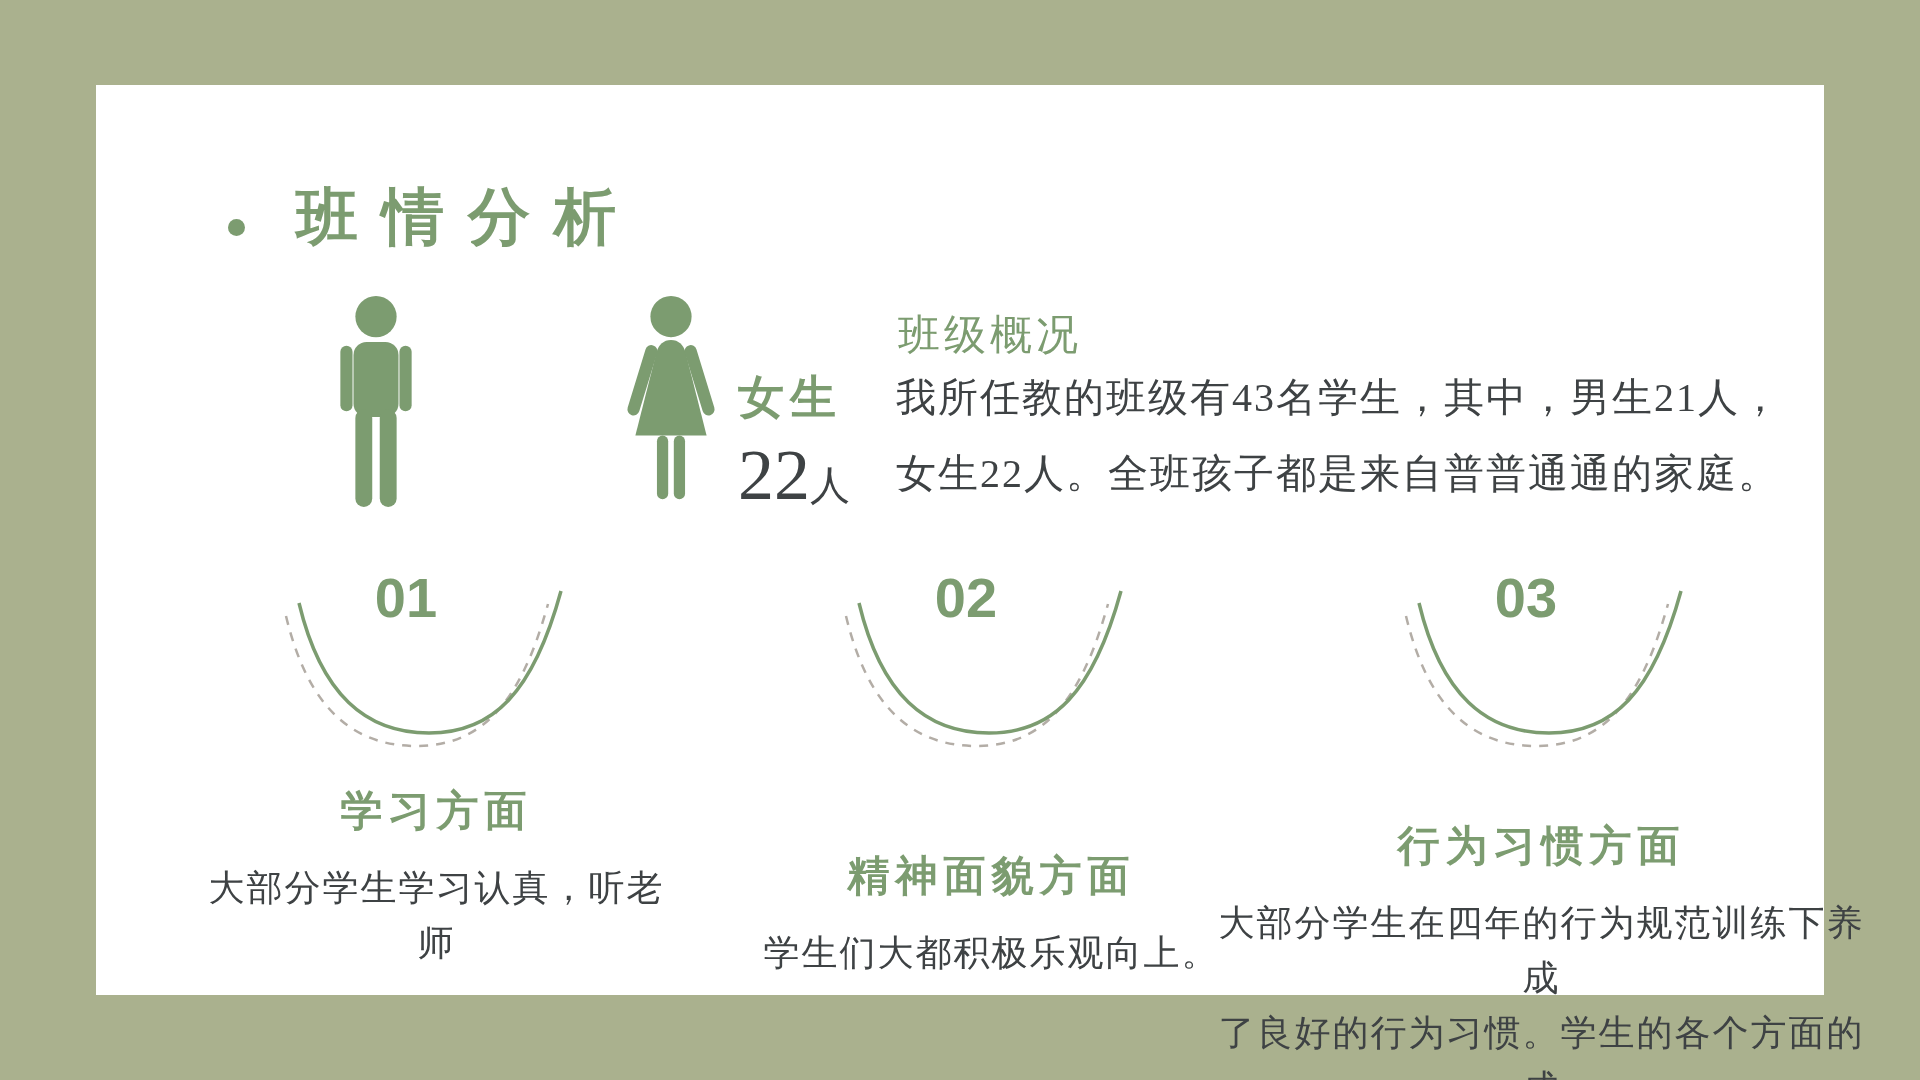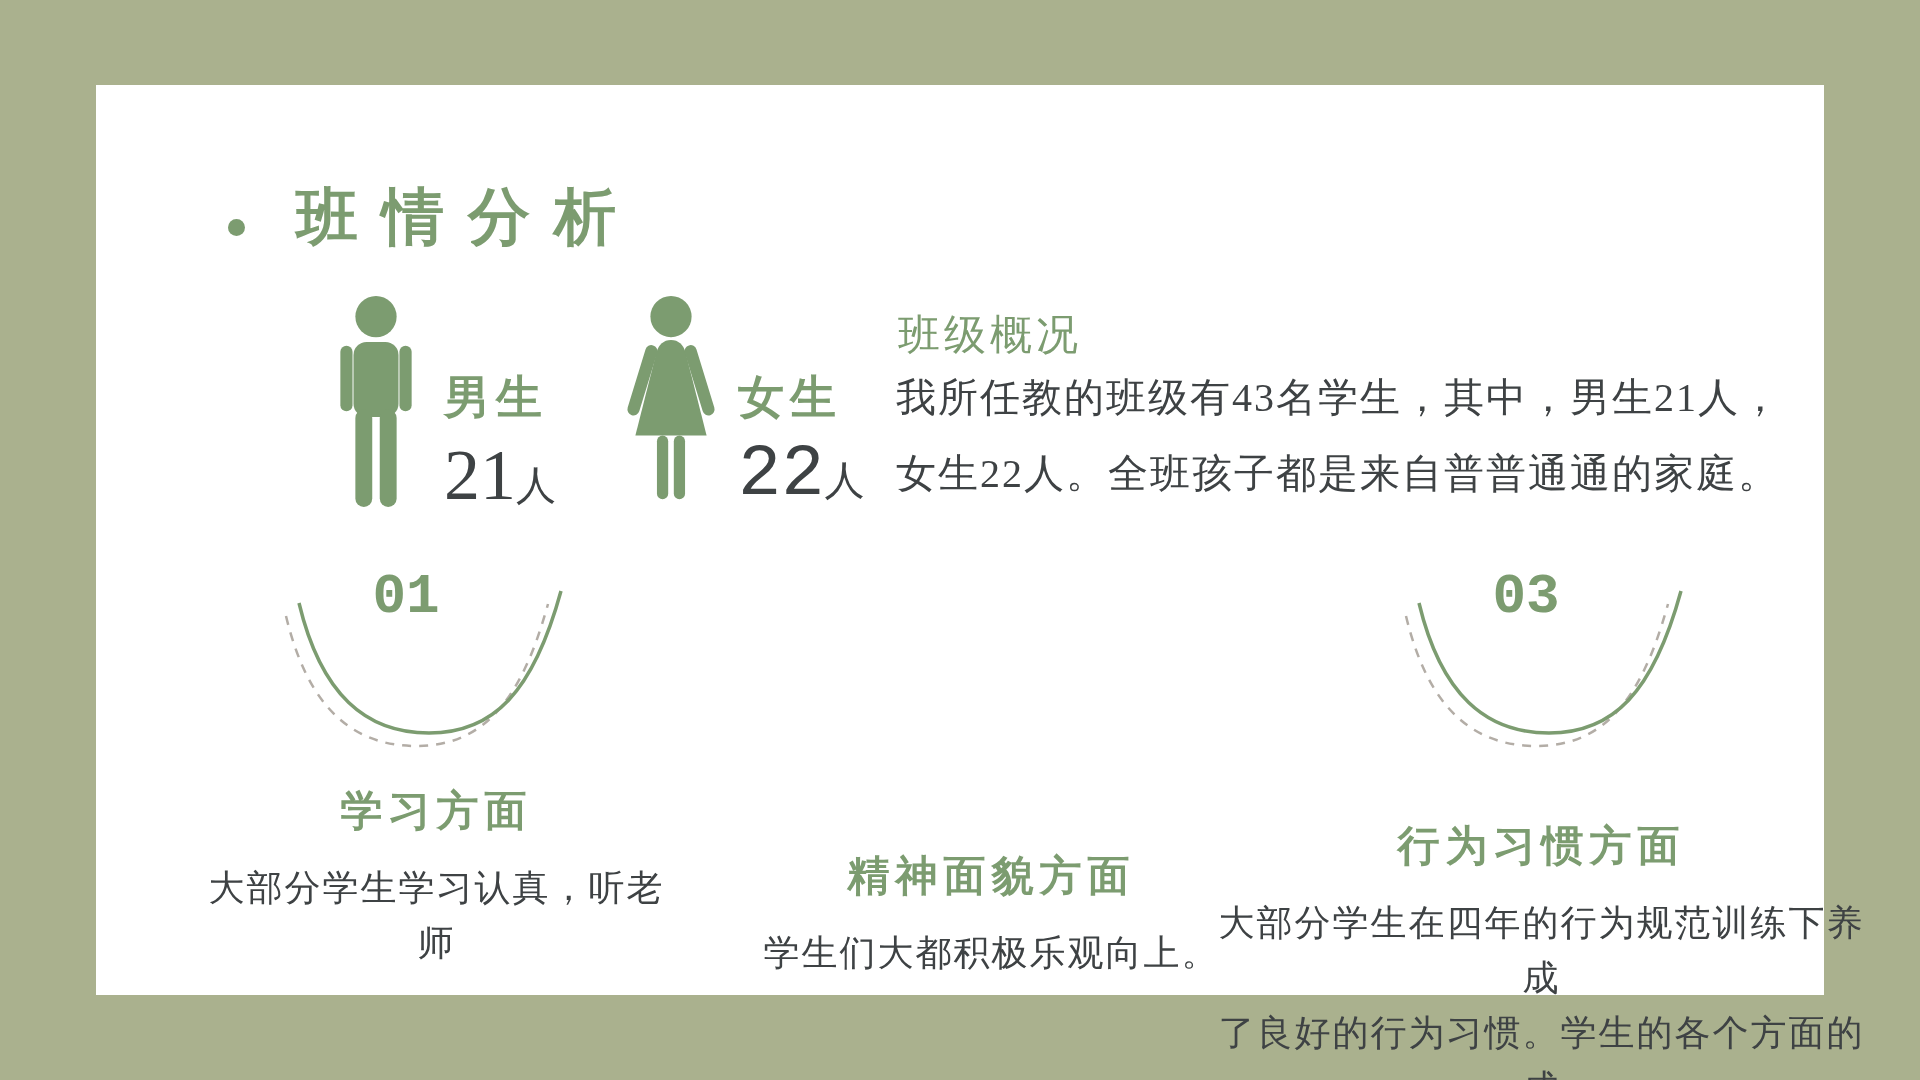--- a/index.html
+++ b/index.html
@@ -27,37 +27,37 @@
   
   .icon-abs { position:absolute; }
   .stat-label {
     font-size:46px; font-weight:bold; color:#7c9c70; letter-spacing:6px;
   }
   .stat-count {
     font-size:72px; color:#3e4244; line-height:1; margin-top:10px;
   }
   .stat-count .unit { font-size:40px; }
   .stat-block-male   { position:absolute; left:348px; top:282px; }
-  .stat-block-female { position:absolute; left:642px; top:282px;font-family:Liberation Mono, monospace; }
+  .stat-block-female { position:absolute; left:642px; top:282px; }
   
   .overview-heading {
     position:absolute; left:802px; top:222px;
     font-size:42px; font-weight:normal; color:#7c9c70; letter-spacing:4px;
   }
   .overview-body {
     position:absolute; left:800px; top:275px; width:900px;
     font-size:40px; color:#3e4244; letter-spacing:2px;
   }
   .overview-body .line { line-height:76px; }
   
   .v-block { position:absolute; width:340px; height:190px; top:480px; }
   .v-block svg { position:absolute; left:10px; top:20px; }
   .v-number {
     position:absolute; top:0; left:-25px; width:100%; text-align:center;
-    font-family:Liberation Mono, monospace;
+    font-family:Liberation Sans, sans-serif;
     font-size:56px; font-weight:bold; color:#7c9c70;
   }
   .v1 { left:165px; }
   .v2 { left:725px; }
   .v3 { left:1285px; }
   
   .section { position:absolute; text-align:center; color:#3e4244; }
   .section .heading {
     font-size:42px; font-weight:bold; color:#7c9c70; letter-spacing:6px;
     margin-bottom:22px;
@@ -78,26 +78,20 @@
   <svg class="icon-abs" style="left:233px; top:210px;" width="94" height="212" viewBox="0 0 100 226">
     <g fill="#7c9c70">
       <circle cx="50" cy="23" r="22"></circle>
       <rect x="26" y="50" width="48" height="80" rx="14"></rect>
       <rect x="12" y="54" width="13" height="70" rx="6.5"></rect>
       <rect x="75" y="54" width="13" height="70" rx="6.5"></rect>
       <rect x="28" y="122" width="18" height="104" rx="9"></rect>
       <rect x="54" y="122" width="18" height="104" rx="9"></rect>
     </g>
   </svg>
-  <div class="stat-block-male">
-    <div class="stat-label">男生</div>
-    <div class="stat-count">
-      <span>21</span><span class="unit">人</span>
-    </div>
-  </div>
 
   <svg class="icon-abs" style="left:522px; top:210px;" width="106" height="208" viewBox="0 0 110 222">
     <g fill="#7c9c70">
       <circle cx="55" cy="23" r="22"></circle>
       <path d="M55,48 C47,48 42,53 39.5,61 L17,150 L93,150 L70.5,61 C68,53 63,48 55,48 Z"></path>
       <path d="M34,60 L15,122" stroke="#7c9c70" stroke-width="13" stroke-linecap="round" fill="none"></path>
       <path d="M76,60 L95,122" stroke="#7c9c70" stroke-width="13" stroke-linecap="round" fill="none"></path>
       <rect x="40" y="150" width="12" height="68" rx="6"></rect>
       <rect x="58" y="150" width="12" height="68" rx="6"></rect>
     </g>
@@ -118,20 +112,29 @@
   <div class="v-block v1">
     <svg width="320" height="168" viewBox="0 0 320 168">
       <g transform="translate(-13,13)" stroke="#b3ada6" stroke-width="2.5" fill="none" stroke-dasharray="9 8">
         <path d="M 28 18 C 50 110, 95 148, 158 148 C 222 148, 262 108, 290 6"></path>
       </g>
       <path d="M 28 18 C 50 110, 95 148, 158 148 C 222 148, 262 108, 290 6" stroke="#7c9c70" stroke-width="3.5" fill="none"></path>
     </svg>
     <div class="v-number">01</div>
   </div>
 
+  <div class="v-block v2">
+    <svg width="320" height="168" viewBox="0 0 320 168">
+      <g transform="translate(-13,13)" stroke="#b3ada6" stroke-width="2.5" fill="none" stroke-dasharray="9 8">
+        <path d="M 28 18 C 50 110, 95 148, 158 148 C 222 148, 262 108, 290 6"></path>
+      </g>
+      <path d="M 28 18 C 50 110, 95 148, 158 148 C 222 148, 262 108, 290 6" stroke="#7c9c70" stroke-width="3.5" fill="none"></path>
+    </svg>
+    <div class="v-number">02</div>
+  </div>
 
   <div class="v-block v3">
     <svg width="320" height="168" viewBox="0 0 320 168">
       <g transform="translate(-13,13)" stroke="#b3ada6" stroke-width="2.5" fill="none" stroke-dasharray="9 8">
         <path d="M 28 18 C 50 110, 95 148, 158 148 C 222 148, 262 108, 290 6"></path>
       </g>
       <path d="M 28 18 C 50 110, 95 148, 158 148 C 222 148, 262 108, 290 6" stroke="#7c9c70" stroke-width="3.5" fill="none"></path>
     </svg>
     <div class="v-number">03</div>
   </div>

